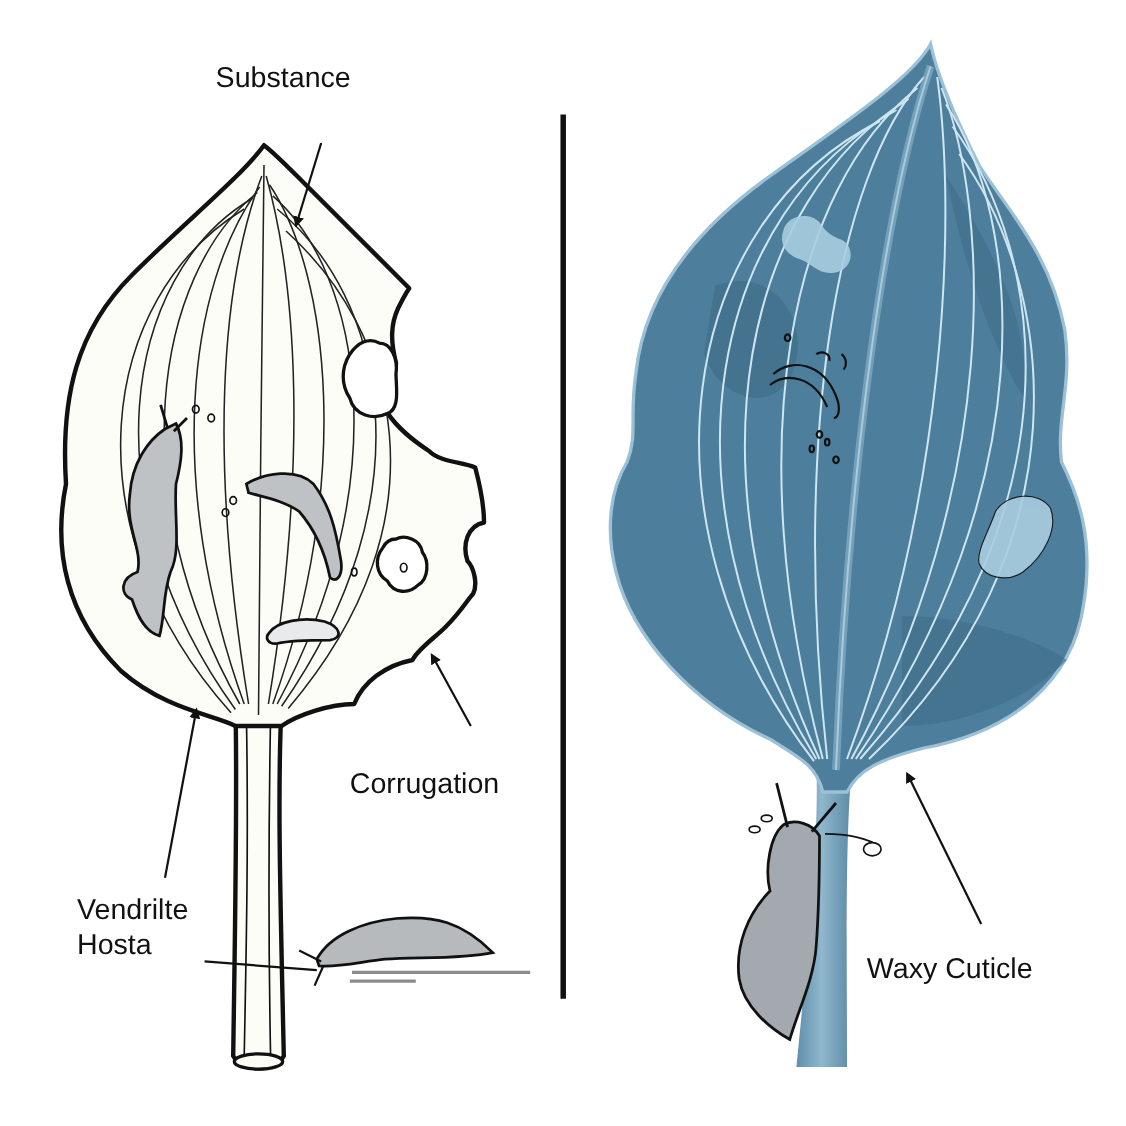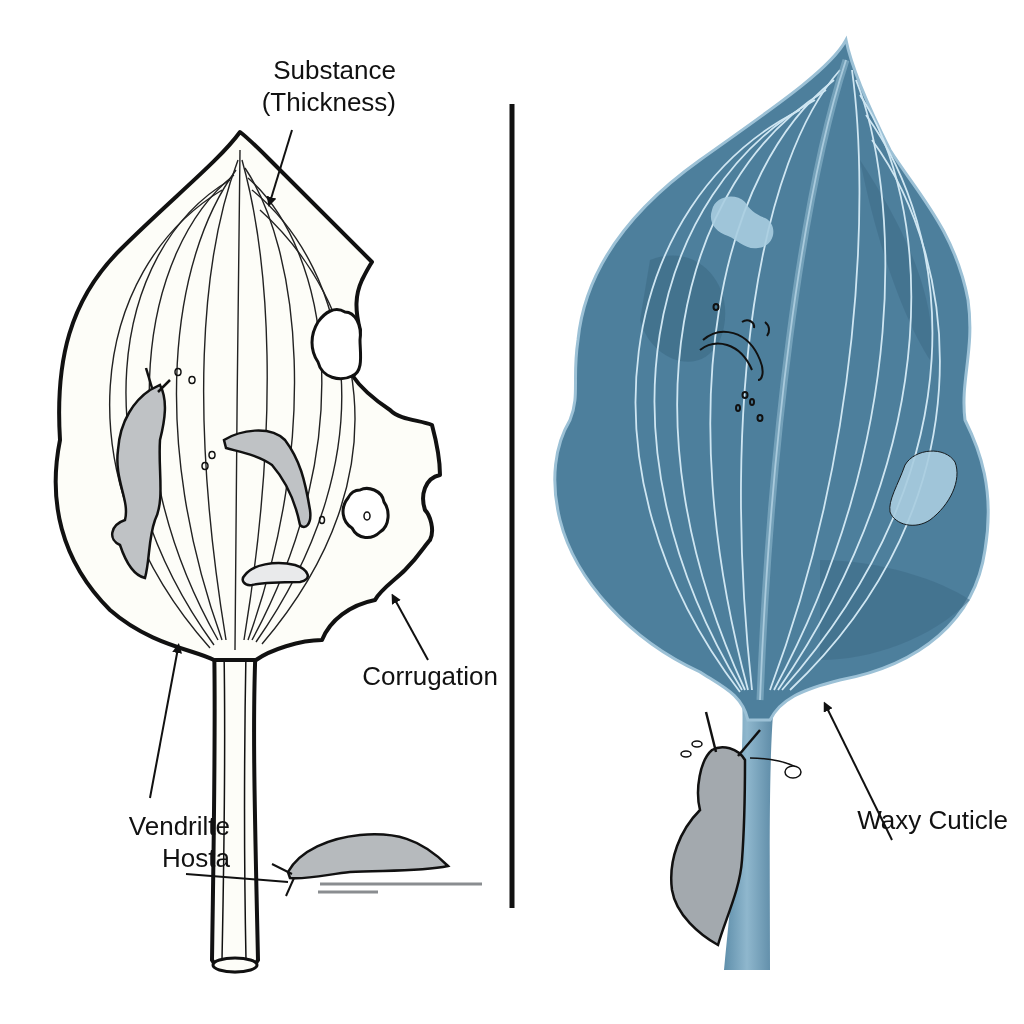--- a/index.html
+++ b/index.html
@@ -4,27 +4,27 @@
   <style>
     html, body { margin: 0; padding: 0; background: #ffffff; }
     body { width: 1024px; height: 1024px; position: relative; overflow: hidden; }
     #stage { position: absolute; left: 0; top: 0; width: 1024px; height: 1024px; }
     .label {
       position: absolute;
       font-family: "Liberation Sans", sans-serif;
       font-size: 26px;
       line-height: 32px;
       color: #111111;
-      text-align: right;
+      text-align: left;
       white-space: nowrap;
     }
     #label-substance { left: 196px; top: 54px; width: 200px; }
-    #label-corrugation { left: 318px; top: 660px; width: 180px; }
+    #label-corrugation { left: 318px; top: 696px; width: 180px; }
     #label-vendrilte { left: 70px; top: 810px; width: 160px; }
-    #label-waxy { left: 788px; top: 804px; width: 220px; }
+    #label-waxy { left: 788px; top: 864px; width: 220px; }
     .label span { display: block; }
   </style>
 </head>
 <body>
 
 <svg id="stage" viewBox="0 0 1024 1024" xmlns="http://www.w3.org/2000/svg">
   <defs>
     <marker id="arrowhead" markerWidth="10" markerHeight="10" refX="5" refY="5" orient="auto" markerUnits="userSpaceOnUse">
       <path d="M0,0 L10,5 L0,10 Z" fill="#111"></path>
     </marker>
@@ -176,21 +176,20 @@
 
   <line x1="292" y1="130" x2="270" y2="202" stroke="#111" stroke-width="2" marker-end="url(#arrowhead)"></line>
   <line x1="428" y1="660" x2="394" y2="598" stroke="#111" stroke-width="2" marker-end="url(#arrowhead)"></line>
   <line x1="150" y1="798" x2="178" y2="648" stroke="#111" stroke-width="2" marker-end="url(#arrowhead)"></line>
   <line x1="186" y1="874" x2="288" y2="882" stroke="#111" stroke-width="2"></line>
   <line x1="892" y1="840" x2="826" y2="706" stroke="#111" stroke-width="2" marker-end="url(#arrowhead)"></line>
 </svg>
 
 <div class="label" id="label-substance">
   <span>Substance</span>
-  <span>(Thickness)</span>
 </div>
 <div class="label" id="label-corrugation">
   <span>Corrugation</span>
 </div>
 <div class="label" id="label-vendrilte">
   <span>Vendrilte</span>
   <span>Hosta</span>
 </div>
 <div class="label" id="label-waxy">
   <span>Waxy Cuticle</span>

